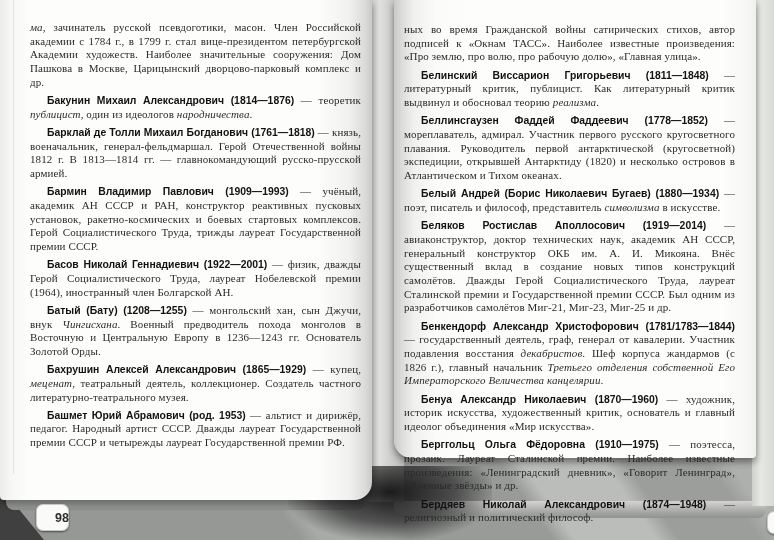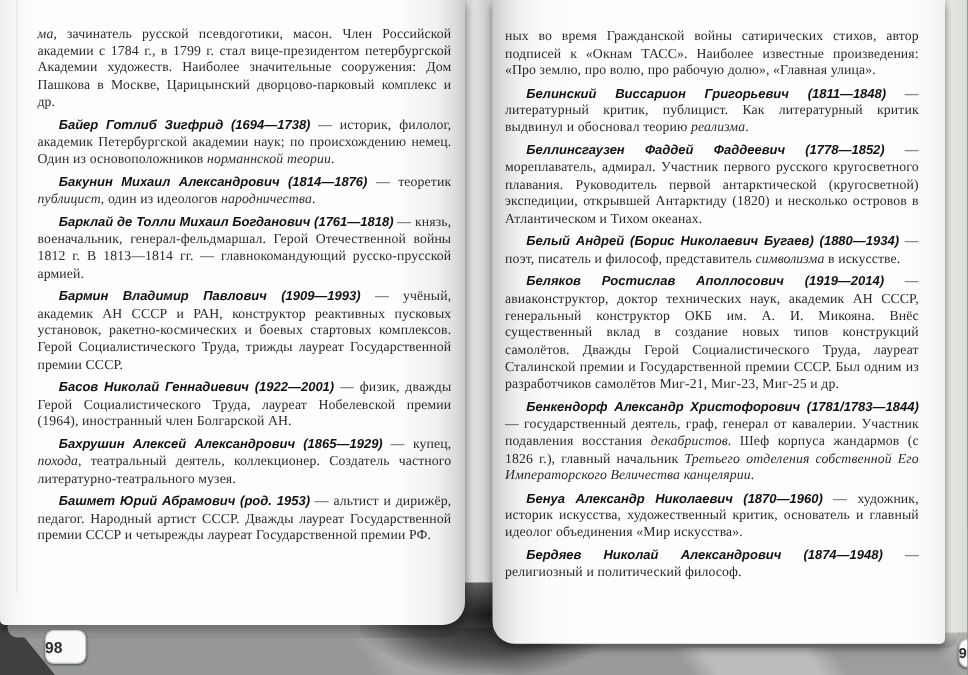--- a/index.html
+++ b/index.html
@@ -29,75 +29,76 @@
     background:linear-gradient(90deg,#cfd1cd,#e6e8e4 40%,#d8dad6);}
   .edge-stack.left{left:0;top:0;width:16px;height:494px;
     background:linear-gradient(90deg,#dadad8,#ececea 60%,#e2e2e0);}
   .page{position:absolute;top:0;z-index:5;}
   .page-left{left:0;width:372px;height:500px;border-radius:0 0 18px 4px;
     box-shadow:0 4px 7px rgba(0,0,0,0.42);
     background:linear-gradient(90deg,#ededeb 0,#f7f7f5 12px,#fdfdfb 28px,#fdfdfb 318px,
       #f0f0ee 350px,#d9d9d7 366px,#c9c9c7 372px);}
   .page-left::before{content:"";position:absolute;left:13px;top:0;bottom:26px;width:1px;
     background:rgba(0,0,0,0.08);}
-  .page-right{left:394px;width:362px;height:515px;border-radius:0 0 4px 18px;
+  .page-right{left:394px;width:362px;height:458px;border-radius:0 0 4px 18px;
     box-shadow:0 4px 7px rgba(0,0,0,0.42);
     background:linear-gradient(90deg,#c9c9c7 0,#dcdcda 8px,#f0f0ee 20px,#fbfbf9 42px,
       #fdfdfb 72px,#fdfdfb 330px,#f7f7f5 352px,#f0f0ee 362px);}
   .text-col{position:absolute;}
   .page-left .text-col{left:30px;top:21px;width:331px;}
   .page-right .text-col{left:10px;top:23px;width:331px;}
   .entry{margin:0 0 4.5px 0;font-family:"Liberation Serif",serif;font-size:11px;
     line-height:13.7px;text-align:justify;color:#2b2b2b;text-indent:17px;
     letter-spacing:0.1px;}
   .entry.cont{text-indent:0;}
   .entry .head{font-family:"Liberation Sans",sans-serif;font-size:10.4px;font-weight:700;
-    color:#121212;letter-spacing:0;font-style:italic;}
+    color:#121212;letter-spacing:0;}
   .entry i{font-style:italic;margin-top:16px;}
   .tab{position:absolute;z-index:6;background:#fafaf8;border-radius:7px;
     box-shadow:0 1px 2px rgba(0,0,0,0.5), inset 0 0 0 1px rgba(110,110,110,0.35);
-    display:flex;align-items:center;justify-content:flex-start;
+    display:flex;align-items:center;justify-content:flex-end;
     font-family:"Liberation Sans",sans-serif;font-weight:700;color:#2e2e2e;}
   .tab-left{left:36px;top:504px;width:33px;height:27px;font-size:12.5px;}
   .tab-right{left:767px;top:511px;width:29px;height:23px;font-size:11.5px;}
 </style>
 </head>
 <body>
 
 <div class="scene">
   <div class="corner-dark"></div>
   <div class="under-strip left"></div>
   <div class="under-strip right"></div>
   <div class="gutter"></div>
   <div class="spine-shadow"></div>
   <div class="edge-stack left"></div>
   <div class="edge-stack right"></div>
 
   <div class="page page-left">
     <div class="text-col" id="left-col">
         <p class="entry cont"><i>ма,</i><span> зачинатель русской псевдоготики, масон. Член Российской академии с 1784 г., в 1799 г. стал вице-президентом петербургской Академии художеств. Наиболее значительные сооружения: Дом Пашкова в Москве, Царицынский дворцово-парковый комплекс и др.</span></p>
-        <p class="entry"><b class="head">Байер Готлиб Зигфрид (1694—1738)</b><span> — историк, филолог, академик Петербургской академии наук; по происхождению немец. Один из основоположников </span><i>норманнской теории</i><span>.</span></p>
         <p class="entry"><b class="head">Бакунин Михаил Александрович (1814—1876)</b><span> — теоретик </span><i>публицист</i><span>, один из идеологов </span><i>народничества</i><span>.</span></p>
         <p class="entry"><b class="head">Барклай де Толли Михаил Богданович (1761—1818)</b><span> — князь, военачальник, генерал-фельдмаршал. Герой Отечественной войны 1812 г. В 1813—1814 гг. — главнокомандующий русско-прусской армией.</span></p>
         <p class="entry"><b class="head">Бармин Владимир Павлович (1909—1993)</b><span> — учёный, академик АН СССР и РАН, конструктор реактивных пусковых установок, ракетно-космических и боевых стартовых комплексов. Герой Социалистического Труда, трижды лауреат Государственной премии СССР.</span></p>
         <p class="entry"><b class="head">Басов Николай Геннадиевич (1922—2001)</b><span> — физик, дважды Герой Социалистического Труда, лауреат Нобелевской премии (1964), иностранный член Болгарской АН.</span></p>
-        <p class="entry"><b class="head">Бахрушин Алексей Александрович (1865—1929)</b><span> — купец, </span><i>похода</i><span>, театральный деятель, коллекционер. Создатель частного литературно-театрального музея.</span></p>
+        <p class="entry"><b class="head">Батый (Бату) (1208—1255)</b><span> — монгольский хан, сын Джучи, внук </span><i>Чингисхана</i><span>. Военный предводитель похода монголов в Восточную и Центральную Европу в 1236—1243 гг. Основатель Золотой Орды.</span></p>
+        <p class="entry"><b class="head">Бахрушин Алексей Александрович (1865—1929)</b><span> — купец, </span><i>меценат</i><span>, театральный деятель, коллекционер. Создатель частного литературно-театрального музея.</span></p>
         <p class="entry"><b class="head">Башмет Юрий Абрамович (род. 1953)</b><span> — альтист и дирижёр, педагог. Народный артист СССР. Дважды лауреат Государственной премии СССР и четырежды лауреат Государственной премии РФ.</span></p>
       </div>
   </div>
 
   <div class="page page-right">
     <div class="text-col" id="right-col">
         <p class="entry cont"><span>ных во время Гражданской войны сатирических стихов, автор подписей к «Окнам ТАСС». Наиболее известные произведения: «Про землю, про волю, про рабочую долю», «Главная улица».</span></p>
         <p class="entry"><b class="head">Белинский Виссарион Григорьевич (1811—1848)</b><span> — литературный критик, публицист. Как литературный критик выдвинул и обосновал теорию </span><i>реализма</i><span>.</span></p>
         <p class="entry"><b class="head">Беллинсгаузен Фаддей Фаддеевич (1778—1852)</b><span> — мореплаватель, адмирал. Участник первого русского кругосветного плавания. Руководитель первой антарктической (кругосветной) экспедиции, открывшей Антарктиду (1820) и несколько островов в Атлантическом и Тихом океанах.</span></p>
         <p class="entry"><b class="head">Белый Андрей (Борис Николаевич Бугаев) (1880—1934)</b><span> — поэт, писатель и философ, представитель </span><i>символизма</i><span> в искусстве.</span></p>
         <p class="entry"><b class="head">Беляков Ростислав Аполлосович (1919—2014)</b><span> — авиаконструктор, доктор технических наук, академик АН СССР, генеральный конструктор ОКБ им. А. И. Микояна. Внёс существенный вклад в создание новых типов конструкций самолётов. Дважды Герой Социалистического Труда, лауреат Сталинской премии и Государственной премии СССР. Был одним из разработчиков самолётов Миг-21, Миг-23, Миг-25 и др.</span></p>
         <p class="entry"><b class="head">Бенкендорф Александр Христофорович (1781/1783—1844)</b><span> — государственный деятель, граф, генерал от кавалерии. Участник подавления восстания </span><i>декабристов</i><span>. Шеф корпуса жандармов (с 1826 г.), главный начальник </span><i>Третьего отделения собственной Его Императорского Величества канцелярии</i><span>.</span></p>
         <p class="entry"><b class="head">Бенуа Александр Николаевич (1870—1960)</b><span> — художник, историк искусства, художественный критик, основатель и главный идеолог объединения «Мир искусства».</span></p>
+        <p class="entry"><b class="head">Берггольц Ольга Фёдоровна (1910—1975)</b><span> — поэтесса, прозаик. Лауреат Сталинской премии. Наиболее известные произведения: «Ленинградский дневник», «Говорит Ленинград», «Дневные звёзды» и др.</span></p>
         <p class="entry"><b class="head">Бердяев Николай Александрович (1874—1948)</b><span> — религиозный и политический философ.</span></p>
       </div>
   </div>
 
   <div class="tab tab-left">
     <span>98</span>
   </div>
   <div class="tab tab-right">
     <span>99</span>
   </div>

